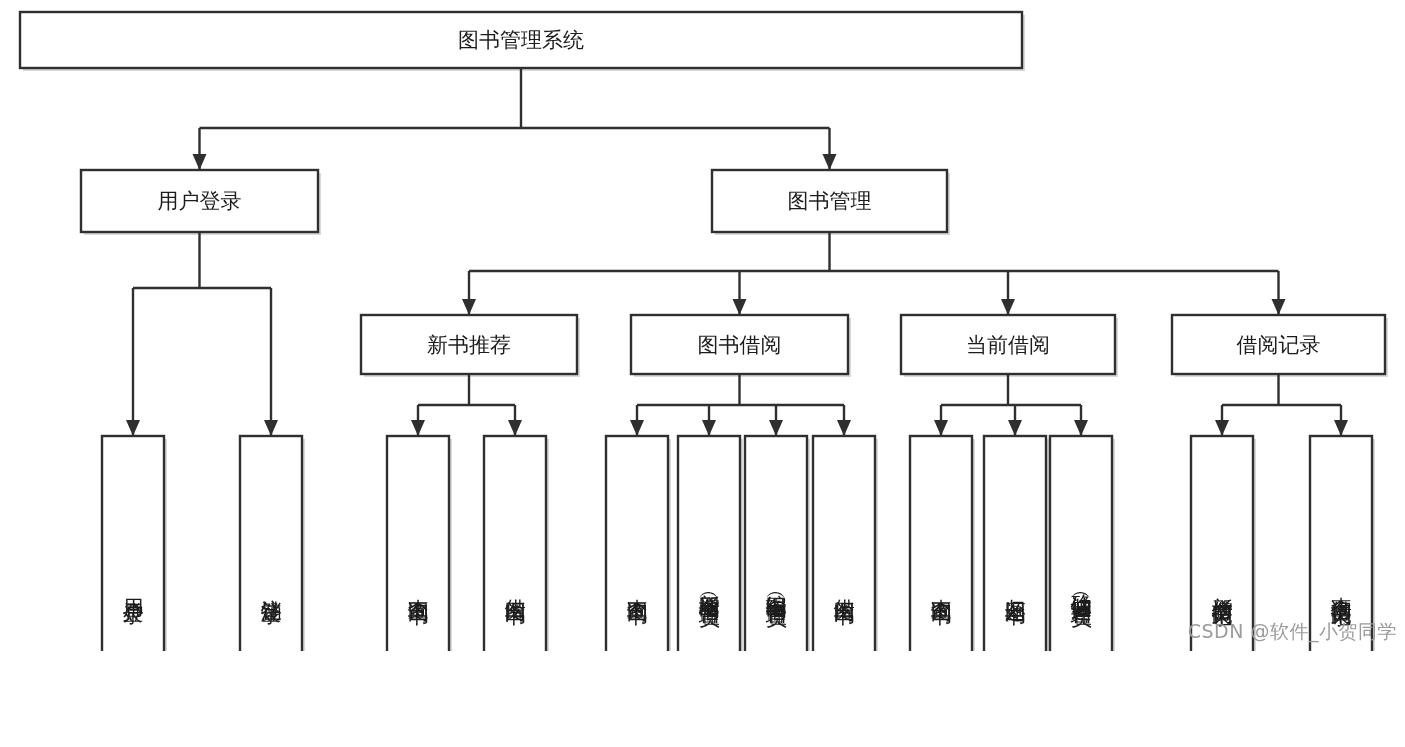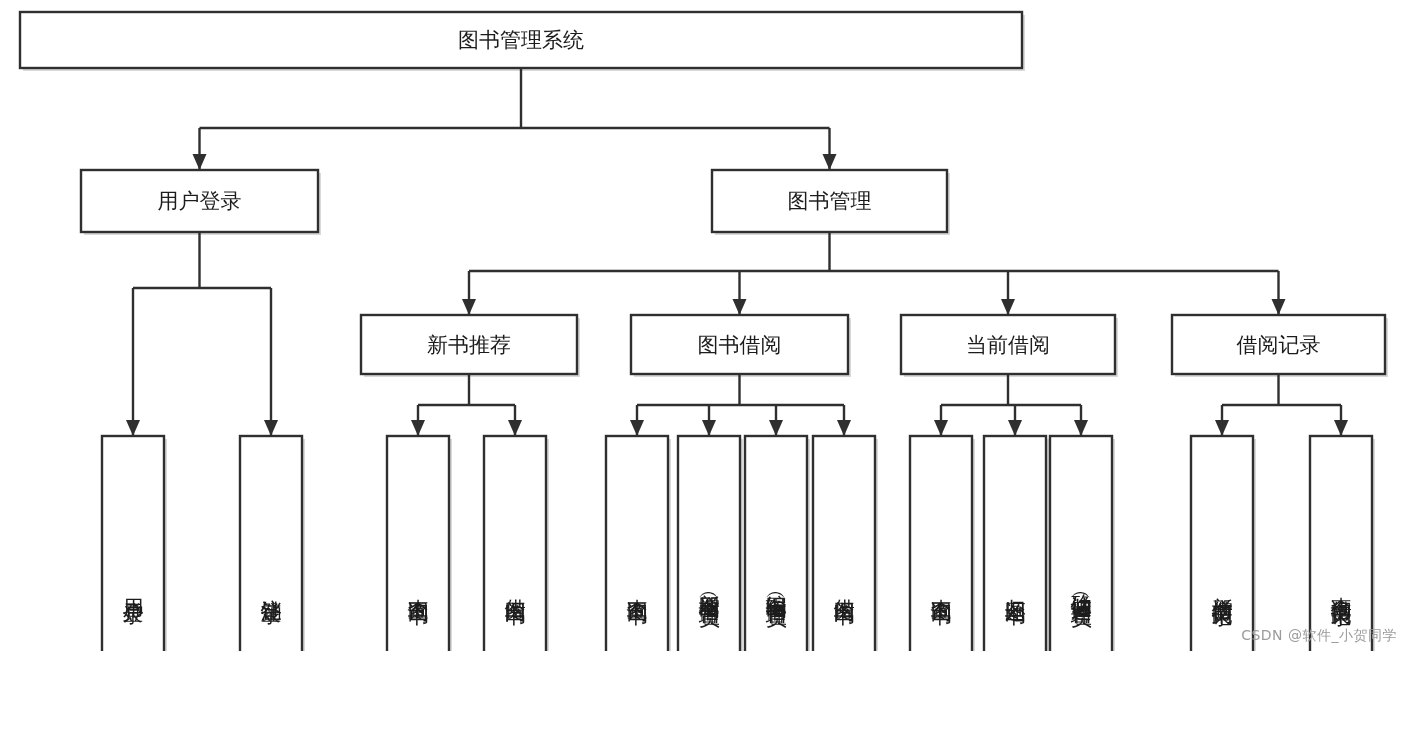--- a/index.html
+++ b/index.html
@@ -68,21 +68,21 @@
     text-align: center;
     white-space: nowrap;
     pointer-events: none;
     user-select: none;
   }
   .watermark {
     position: absolute;
     right: 8px;
     bottom: 6px;
     font-family: "DejaVu Sans", "Liberation Sans", sans-serif;
-    font-size: 14px;
+    font-size: 19px;
     color: #9b9b9b;
     letter-spacing: 0.5px;
     white-space: nowrap;
   }
 </style>
 </head>
 <body>
 
 <div id="canvas">
 

